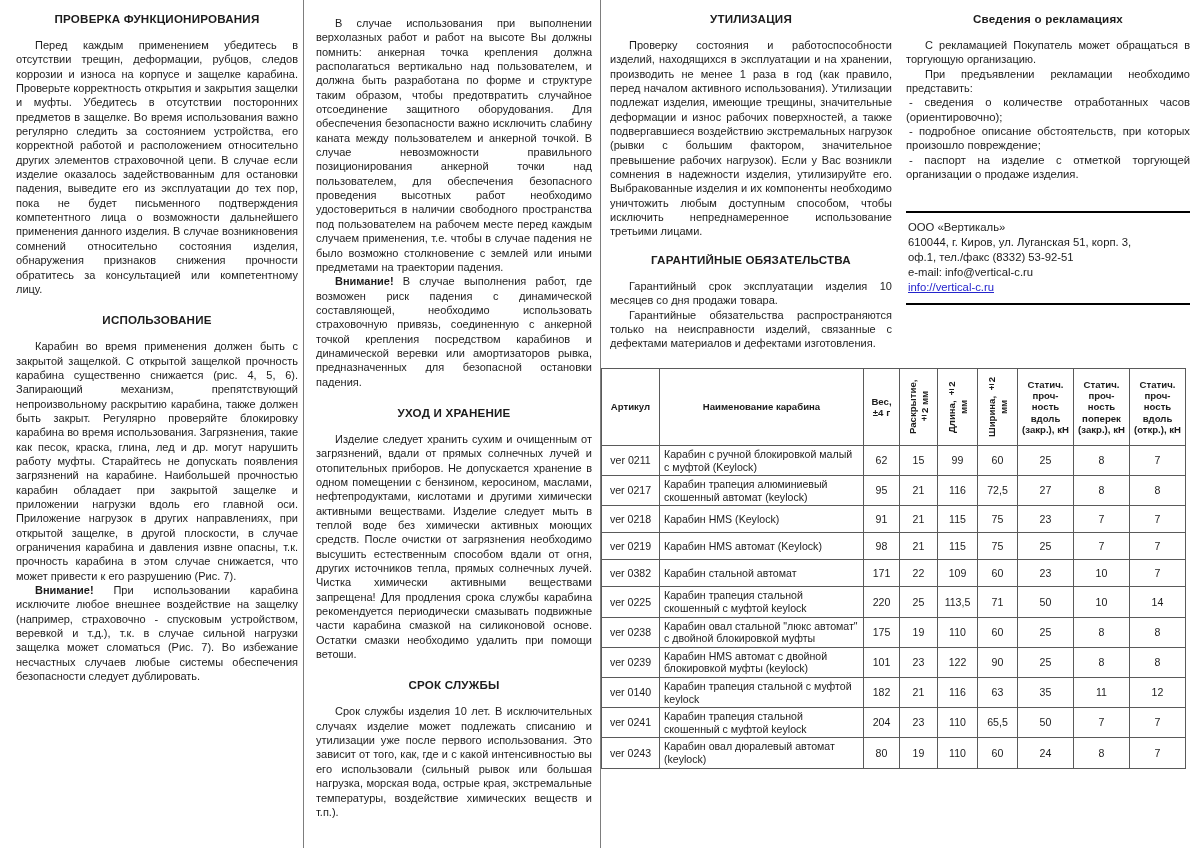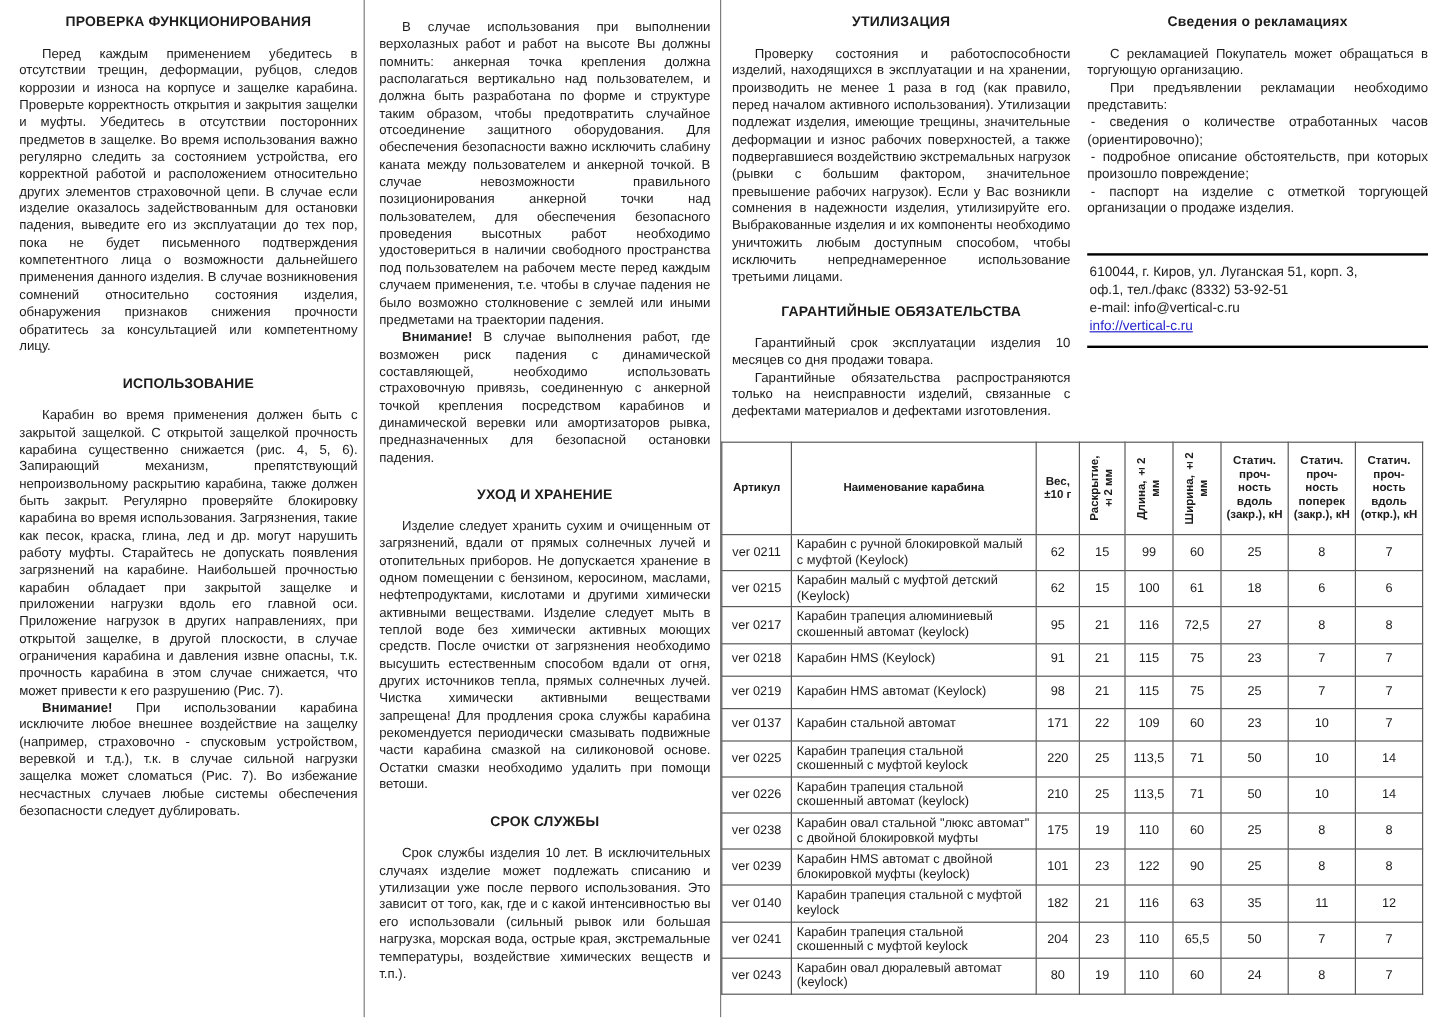--- a/index.html
+++ b/index.html
@@ -91,20 +91,21 @@
     <p class="h">Сведения о рекламациях</p>
     <p class="b">С рекламацией Покупатель может обращаться в торгующую организацию.</p>
     <p class="b">При предъявлении рекламации необходимо представить:</p>
     <p class="dash">- сведения о количестве отработанных часов (ориентировочно);</p>
     <p class="dash">- подробное описание обстоятельств, при которых произошло повреждение;</p>
     <p class="dash">- паспорт на изделие с отметкой торгующей организации о продаже изделия.</p>
 
     <div class="contact">
       <hr class="rule">
       <div class="contact-body">
+        <div>ООО «Вертикаль»</div>
         <div>610044, г. Киров, ул. Луганская 51, корп. 3,</div>
         <div>оф.1, тел./факс (8332) 53-92-51</div>
         <div>e-mail: info@vertical-c.ru</div>
         <div><a class="site">info://vertical-c.ru</a></div>
       </div>
       <hr class="rule">
     </div>
   </div>
 
   <table class="spec">
@@ -116,21 +117,21 @@
         <col style="width:40px">
         <col style="width:40px">
       <col style="width:56px">
         <col style="width:56px">
         <col style="width:56px">
     </colgroup>
     <thead>
       <tr>
         <th>Артикул</th>
         <th>Наименование карабина</th>
-        <th>Вес, ±10 г</th>
+        <th>Вес, ±4 г</th>
         <th class="rot">
             <div>Раскрытие, ±2 мм</div>
           </th>
         <th class="rot">
             <div>Длина, ±2 мм</div>
           </th>
         <th class="rot">
             <div>Ширина, ±2 мм</div>
           </th>
         <th>Статич. проч­ность вдоль (закр.), кН</th>
@@ -144,31 +145,20 @@
           <td class="name">Карабин с ручной блокировкой малый с муфтой (Keylock)</td>
           <td>62</td>
           <td>15</td>
           <td>99</td>
           <td>60</td>
           <td>25</td>
           <td>8</td>
           <td>7</td>
         </tr>
         <tr>
-          <td>ver 0215</td>
-          <td class="name">Карабин малый с муфтой детский (Keylock)</td>
-          <td>62</td>
-          <td>15</td>
-          <td>100</td>
-          <td>61</td>
-          <td>18</td>
-          <td>6</td>
-          <td>6</td>
-        </tr>
-        <tr>
           <td>ver 0217</td>
           <td class="name">Карабин трапеция алюминиевый скошенный автомат (keylock)</td>
           <td>95</td>
           <td>21</td>
           <td>116</td>
           <td>72,5</td>
           <td>27</td>
           <td>8</td>
           <td>8</td>
         </tr>
@@ -188,21 +178,21 @@
           <td class="name">Карабин HMS автомат (Keylock)</td>
           <td>98</td>
           <td>21</td>
           <td>115</td>
           <td>75</td>
           <td>25</td>
           <td>7</td>
           <td>7</td>
         </tr>
         <tr>
-          <td>ver 0137</td>
+          <td>ver 0382</td>
           <td class="name">Карабин стальной автомат</td>
           <td>171</td>
           <td>22</td>
           <td>109</td>
           <td>60</td>
           <td>23</td>
           <td>10</td>
           <td>7</td>
         </tr>
         <tr>
@@ -210,31 +200,20 @@
           <td class="name">Карабин трапеция стальной скошенный с муфтой keylock</td>
           <td>220</td>
           <td>25</td>
           <td>113,5</td>
           <td>71</td>
           <td>50</td>
           <td>10</td>
           <td>14</td>
         </tr>
         <tr>
-          <td>ver 0226</td>
-          <td class="name">Карабин трапеция стальной скошенный автомат (keylock)</td>
-          <td>210</td>
-          <td>25</td>
-          <td>113,5</td>
-          <td>71</td>
-          <td>50</td>
-          <td>10</td>
-          <td>14</td>
-        </tr>
-        <tr>
           <td>ver 0238</td>
           <td class="name">Карабин овал стальной "люкс автомат" с двойной блокировкой муфты</td>
           <td>175</td>
           <td>19</td>
           <td>110</td>
           <td>60</td>
           <td>25</td>
           <td>8</td>
           <td>8</td>
         </tr>

